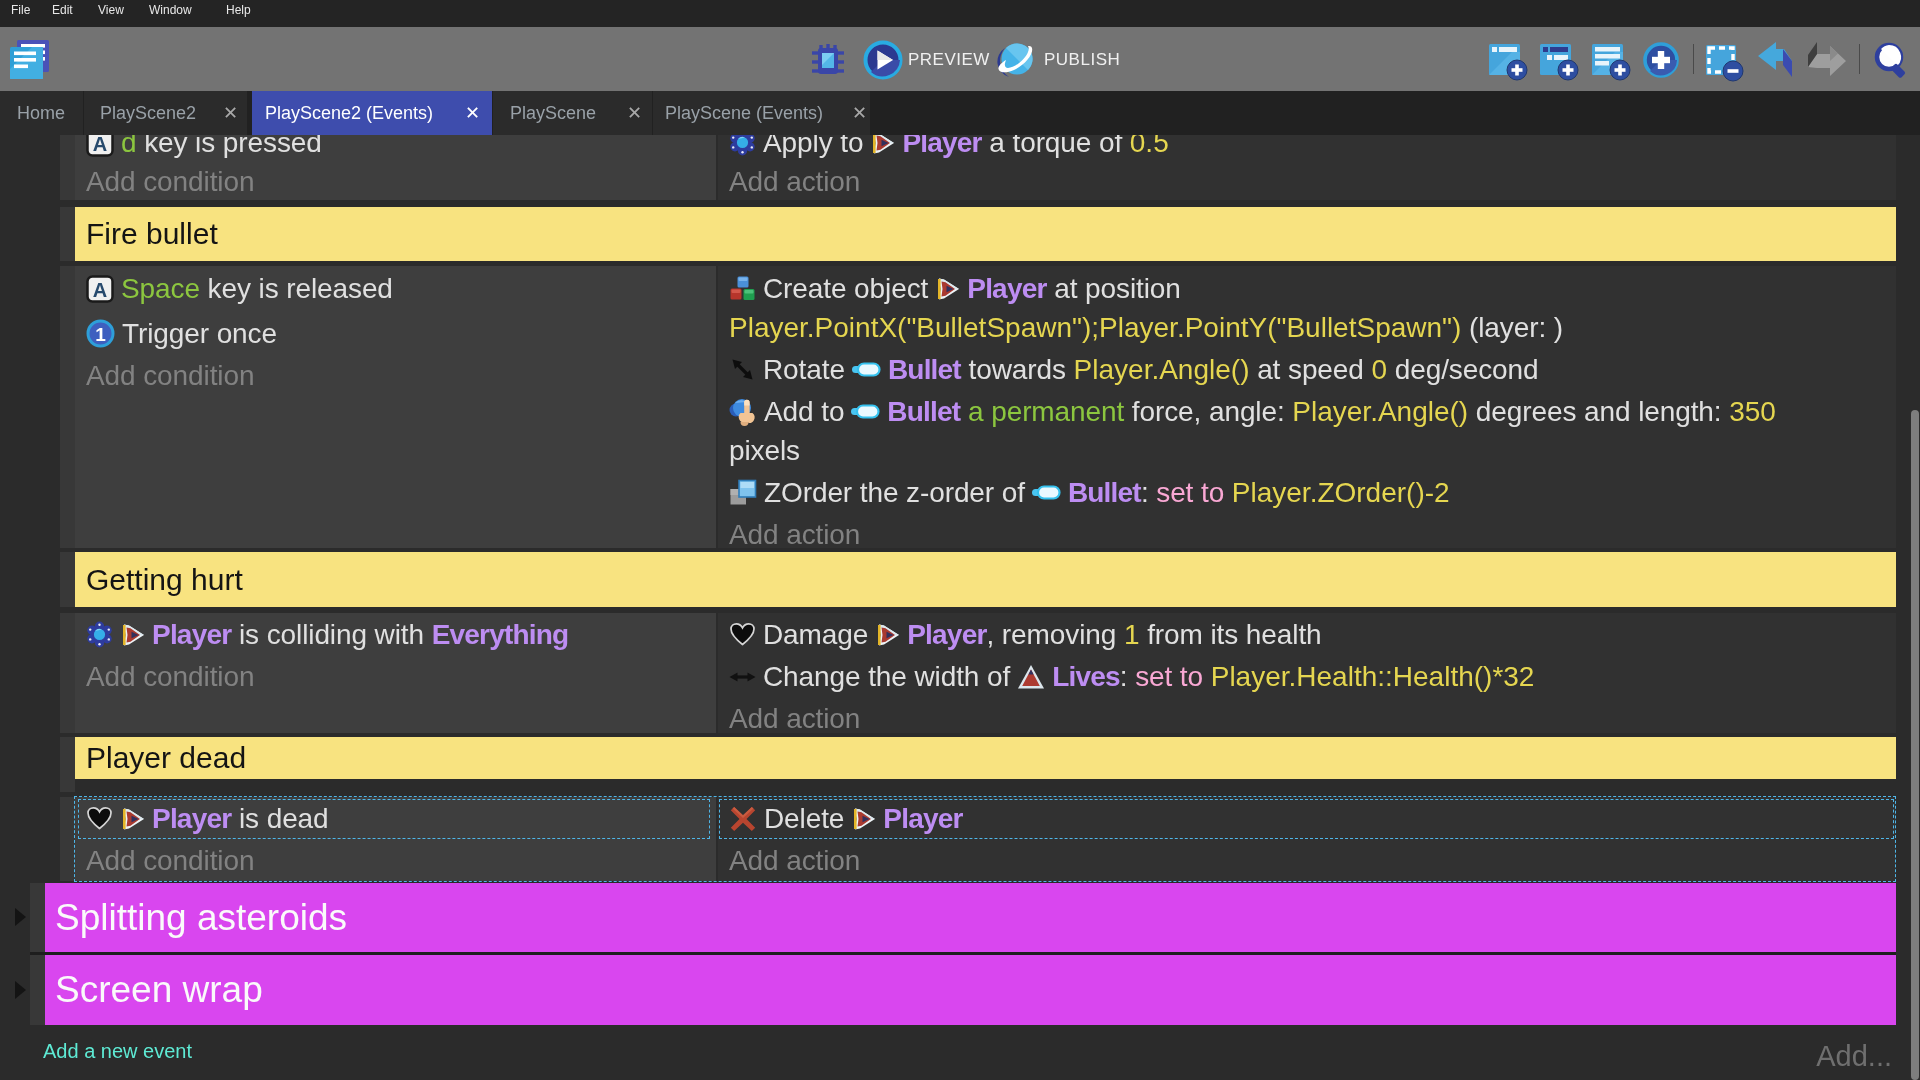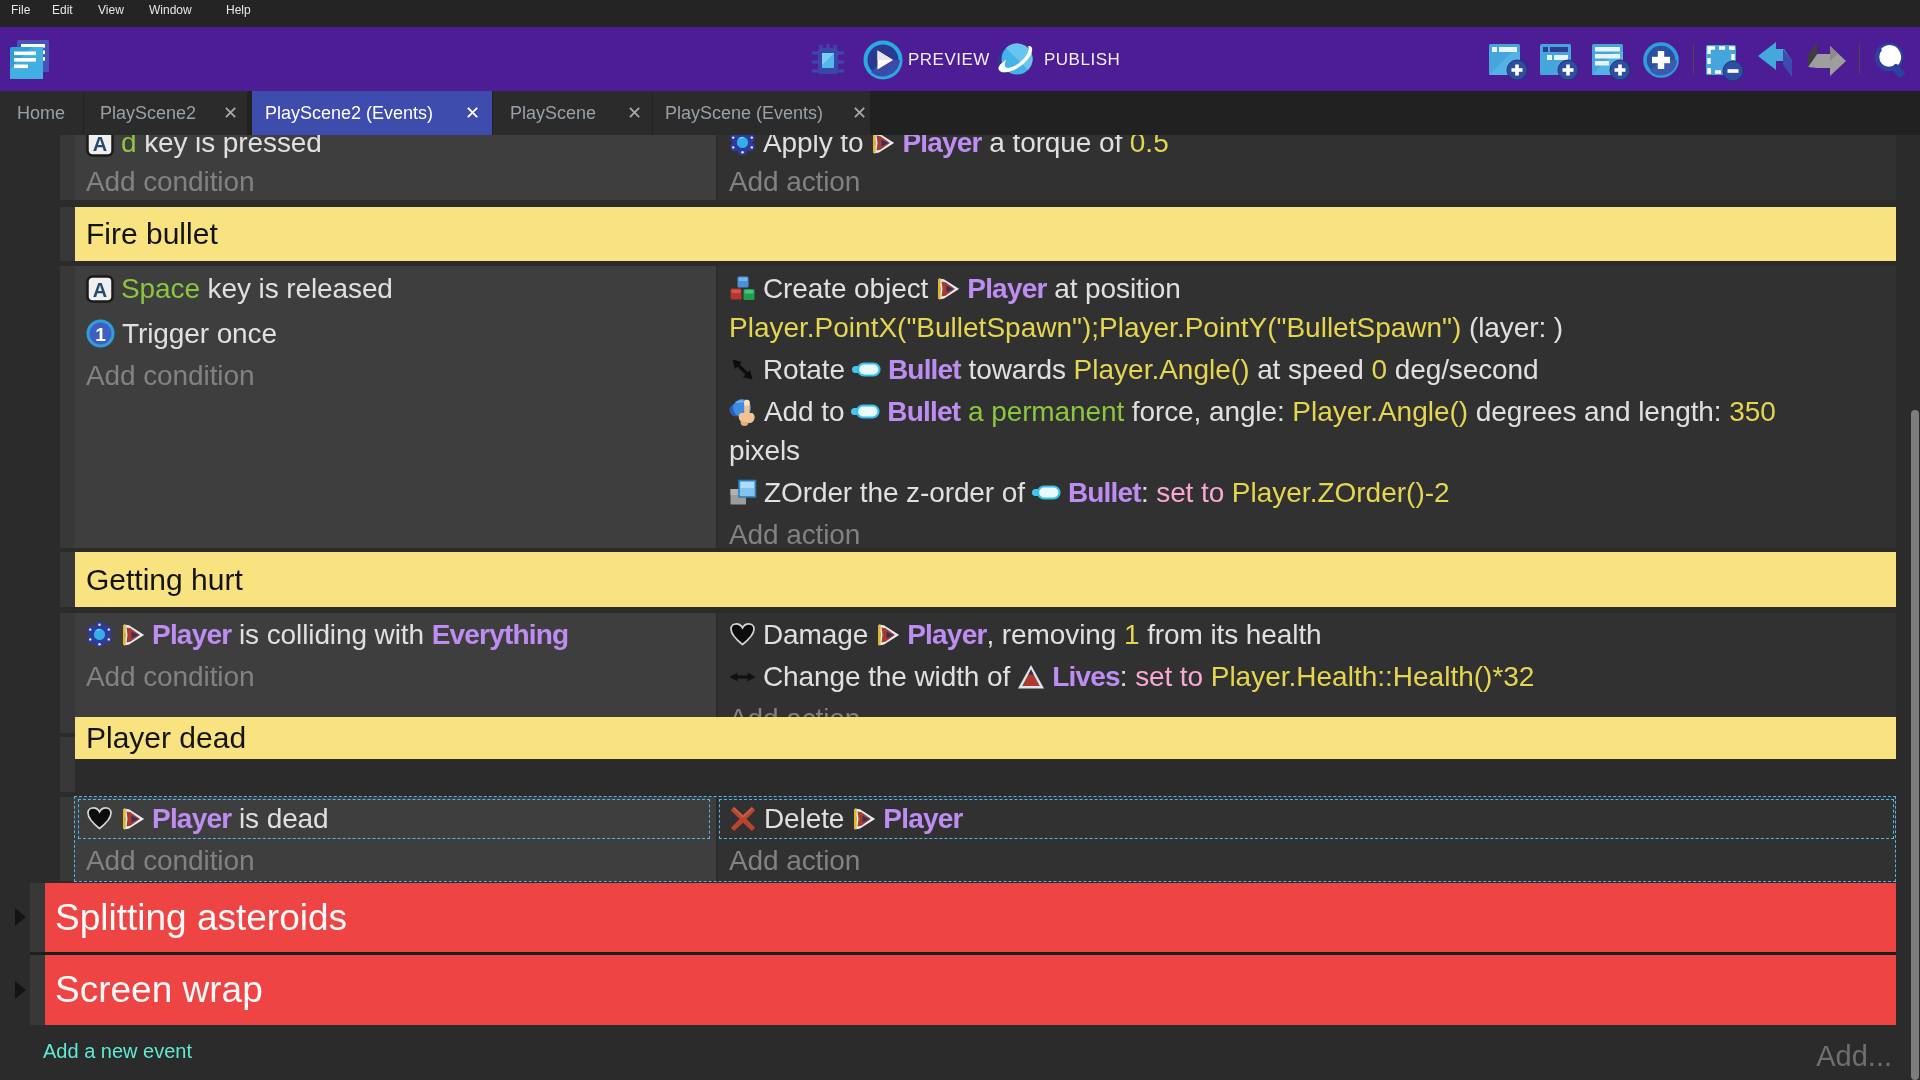--- a/index.html
+++ b/index.html
@@ -1,37 +1,37 @@
 <!DOCTYPE html>
 <html><head>
 <meta charset="utf-8">
 <style>
 *{margin:0;padding:0;box-sizing:border-box}
 html,body{width:1920px;height:1080px;overflow:hidden;background:#2B2B2B;font-family:"Liberation Sans",sans-serif}
 .abs{position:absolute}
 #menubar{position:absolute;left:0;top:0;width:1920px;height:27px;background:#242424}
 #menubar span{position:absolute;top:3px;font-size:12px;color:#E8E8E8}
-#toolbar{position:absolute;left:0;top:27px;width:1920px;height:64px;background:#4c1d95}
+#toolbar{position:absolute;left:0;top:27px;width:1920px;height:64px;background:#737373}
 #tabbar{position:absolute;left:0;top:91px;width:1920px;height:44px;background:#212121}
 .tab{position:absolute;top:0;height:44px;background:#2B2B2B;color:#99A1A8;font-size:18px;display:flex;align-items:center}
 .tab .x{color:#A8A8A8;font-size:18px;position:absolute}
 #sheet{position:absolute;left:0;top:135px;width:1920px;height:945px;background:#2B2B2B}
 .gut{position:absolute;width:15px;background:#383838}
 .cond{position:absolute;left:15px;width:641px;background:#3E3E3E}
 .act{position:absolute;left:658px;width:1178px;background:#313131}
 .ln{height:39px;display:flex;align-items:center;padding-left:11px;font-size:28px;color:#E0E0E0;white-space:nowrap;letter-spacing:-0.1px}
 .ln>*{margin-right:7px}
 .it{margin-top:3px}
 .ph{color:#828282}
 .ob{color:#BD8DF2;font-weight:bold;letter-spacing:-0.8px}
 .ex{color:#E5D650;letter-spacing:0}
 .gr{color:#8CC63F}
 .vi{color:#f9a8d4}
 .cmt{position:absolute;left:75px;width:1821px;background:#F8E380;color:#141414;font-size:30px;display:flex;align-items:center;padding-left:11px}
-.grp{position:absolute;left:45px;width:1851px;background:#ef4444;color:#FAFAFA;font-size:37px;display:flex;align-items:center;padding-left:10px}
+.grp{position:absolute;left:45px;width:1851px;background:#d946ef;color:#FAFAFA;font-size:37px;display:flex;align-items:center;padding-left:10px}
 .tri{position:absolute;left:15px;width:0;height:0;border-top:9px solid transparent;border-bottom:9px solid transparent;border-left:11px solid #141414}
 svg{flex:none}
 .icon{display:inline-block;flex:none}
 </style>
 </head>
 <body>
 <div id="menubar">
 <span style="left:11px">File</span>
     <span style="left:52px">Edit</span>
     <span style="left:98px">View</span>
@@ -352,21 +352,21 @@
             <path d="M14,1 L27,24.5 L1,24.5 Z" fill="#DCE6EC"></path>
             <path d="M14,5.5 L22.8,22 L5.2,22 Z" fill="#AD3B31"></path>
             <path d="M14,5.5 L16.6,10.5 L11.4,10.5 Z" fill="#31315E"></path>
           </svg>
           <span><span class="ob">Lives</span>: <span class="vi">set to</span> <span class="ex">Player.Health::Health()*32</span></span>
         </div>
         <div class="ln ph it">Add action</div>
       </div>
     </div>
     <div class="gut" style="left:60px;top:602px;height:55px"></div>
-    <div class="cmt" style="top:582px;height:42px">Player dead</div>
+    <div class="cmt" style="top:602px;height:42px">Player dead</div>
     <div class="abs" style="left:60px;top:662px;width:1836px;height:84px;">
       <div class="gut" style="left:0;top:0;height:84px"></div>
       <div class="cond" style="top:0;height:84px;padding-top:2px">
         <div class="ln">
           <svg class="icon" width="27" height="25" viewBox="0 0 27 25">
             <path d="M13.5,22.5 C4.5,15.5 2,11 2,7.1 C2,3.8 4.6,1.8 7.3,1.8 C9.9,1.8 12.2,3.3 13.5,5.8 C14.8,3.3 17.1,1.8 19.7,1.8 C22.4,1.8 25,3.8 25,7.1 C25,11 22.5,15.5 13.5,22.5 Z" fill="#0C0C0C" stroke="#D5D5D5" stroke-width="1.7"></path>
           </svg>
           <svg class="icon" width="25" height="22" viewBox="0 0 25 22">
             <path d="M4,0.5 L9,1.5 L24,11 L9,20.5 L4,21.5 L5.5,11 Z" fill="#EDF3F6"></path>
             <path d="M4,0.5 L9,1.5 L24,11 L11,11 Z" fill="#DDE9EF"></path>

